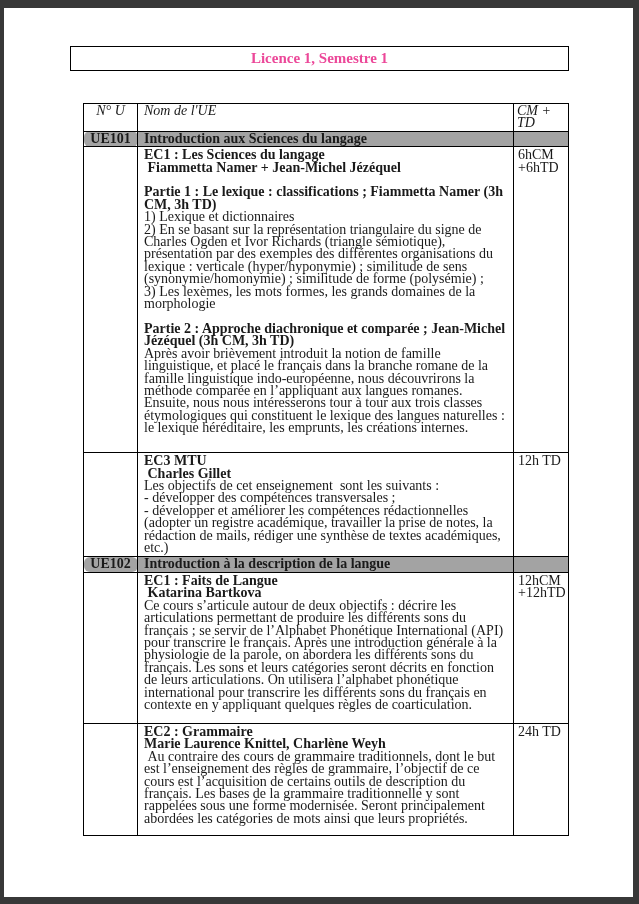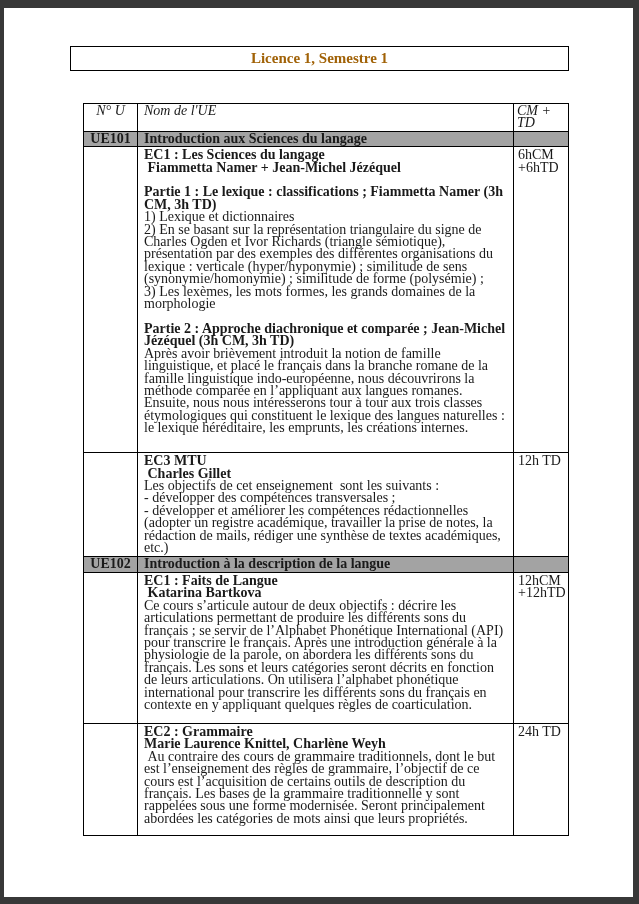--- a/index.html
+++ b/index.html
@@ -26,21 +26,21 @@
     width: 497px;
     height: 23px;
     border: 1.5px solid #000;
     display: flex;
     align-items: center;
     justify-content: center;
   }
   .title-box span {
     font-weight: bold;
     font-size: 15px;
-    color: #a16207;
+    color: #ec4899;
   }
   table.course-table {
     position: absolute;
     left: 79px;
     top: 95px;
     width: 485px;
     border-collapse: collapse;
     table-layout: fixed;
   }
   .course-table col.c1 { width: 54px; }
@@ -60,21 +60,21 @@
     height: 12px;
   }
   th.h-num { text-align: center; }
   th.h-name { text-align: left; padding-left: 6px; margin-left: 40px; }
   th.h-hours { text-align: left; padding-left: 3px; }
   tr.ue-row td {
     background: #a3a3a3;
     font-weight: bold;
     height: 12px;
   }
-  td.ue-code { text-align: center; }
+  td.ue-code { text-align: center; border-radius: 6px; }
   td.ue-title { padding-left: 6px; margin-top: 24px; }
   td.course-body { padding: 2px 6px 2px 6px; }
   td.hours-cell { padding: 2px 3px 2px 4px; }
   .block {
     white-space: pre-wrap;
     margin: 0;
   }
   .block.bold { font-weight: bold; }
   .block.spacer { height: 12.4px; }
   .hour-line { white-space: nowrap; }

